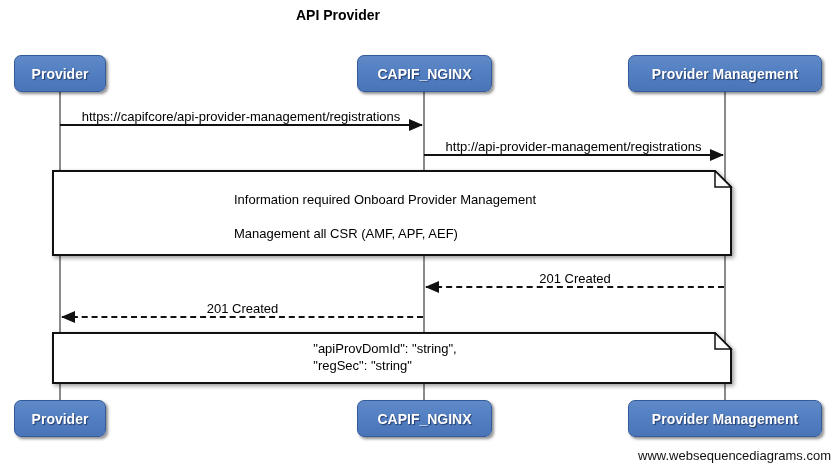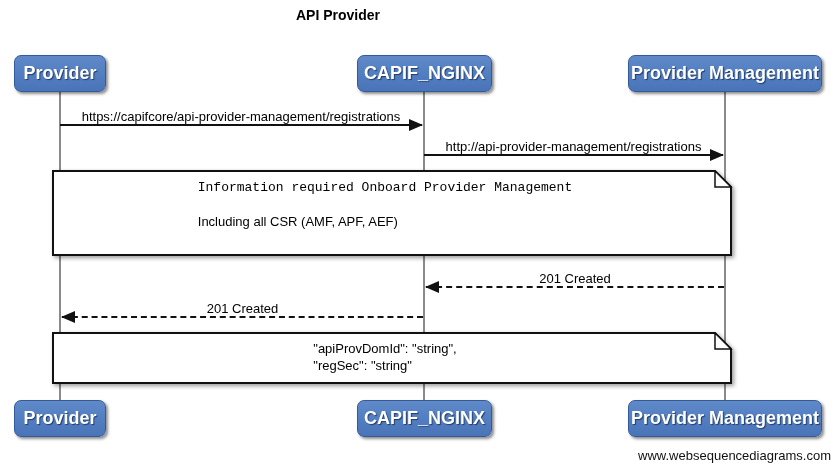--- a/index.html
+++ b/index.html
@@ -13,21 +13,21 @@
   }
   .lifeline {
     position:absolute; top:92px; height:308px; width:2px; background:#8a8a8a;
   }
   .actor {
     position:absolute; height:37px; box-sizing:border-box;
     border:1px solid #335a99; border-radius:7px;
     background:linear-gradient(180deg,#6089c8 0%, #5380c2 45%, #4a74b8 100%);
     box-shadow:2px 2px 3px rgba(0,0,0,0.45);
     display:flex; align-items:center; justify-content:center;
-    color:#ffffff; font-weight:bold; font-size:18px;
+    color:#ffffff; font-weight:bold; font-size:14px;
     text-shadow:1px 1px 1px rgba(10,25,60,0.65);
     white-space:nowrap;
   }
   .msg { position:absolute; }
   .msg .lbl {
     position:absolute; left:0; right:0; bottom:2px; text-align:center;
     font-size:13px; white-space:nowrap; color:#000;
   }
   .msg .line {
     position:absolute; left:0; right:0; bottom:0; height:0;
@@ -42,21 +42,21 @@
   .msg .ah.l { left:-1px;  border-right:14px solid #111; }
   .note { position:absolute; }
   .note svg { display:block; filter:drop-shadow(2px 2px 2px rgba(0,0,0,0.40)); }
   .note .note-text {
     position:absolute; left:0; right:16px; top:0; text-align:center;
   }
   .note .block {
     display:inline-block; text-align:left; font-size:13px; line-height:15px;
     white-space:nowrap;
   }
-  .note1-line1 { margin-top:10px;font-family:Liberation Mono, monospace; }
+  .note1-line1 { margin-top:22px; }
   .note1-line2 { margin-top:19px; }
   .note2 .block { line-height:17px; }
   .note2 .note-text { padding-top:8px; }
   .watermark {
     position:absolute; top:448px; right:5px; font-size:13px; color:#111;
   }
 </style>
 </head>
 <body>
 
@@ -85,21 +85,21 @@
   </div>
 
   <div class="note note1" style="left:52px; top:170px; width:682px; height:88px;">
     <svg width="682" height="88" viewBox="0 0 682 88">
       <polygon points="1,1 663,1 679,17 679,85 1,85" fill="#ffffff" stroke="#111111" stroke-width="2"></polygon>
       <polygon points="663,1 679,17 663,17" fill="#ffffff" stroke="#111111" stroke-width="1.5"></polygon>
     </svg>
     <div class="note-text">
       <div class="block">
         <div class="note1-line1">Information required Onboard Provider Management</div>
-        <div class="note1-line2">Including all CSR (AMF, APF, AEF)</div>
+        <div class="note1-line2">Management all CSR (AMF, APF, AEF)</div>
       </div>
     </div>
   </div>
 
   <div class="msg dashed" style="left:426px; top:266px; width:298px; height:22px;">
     <div class="lbl">201 Created</div>
     <div class="line"></div>
     <div class="ah l"></div>
   </div>
 

